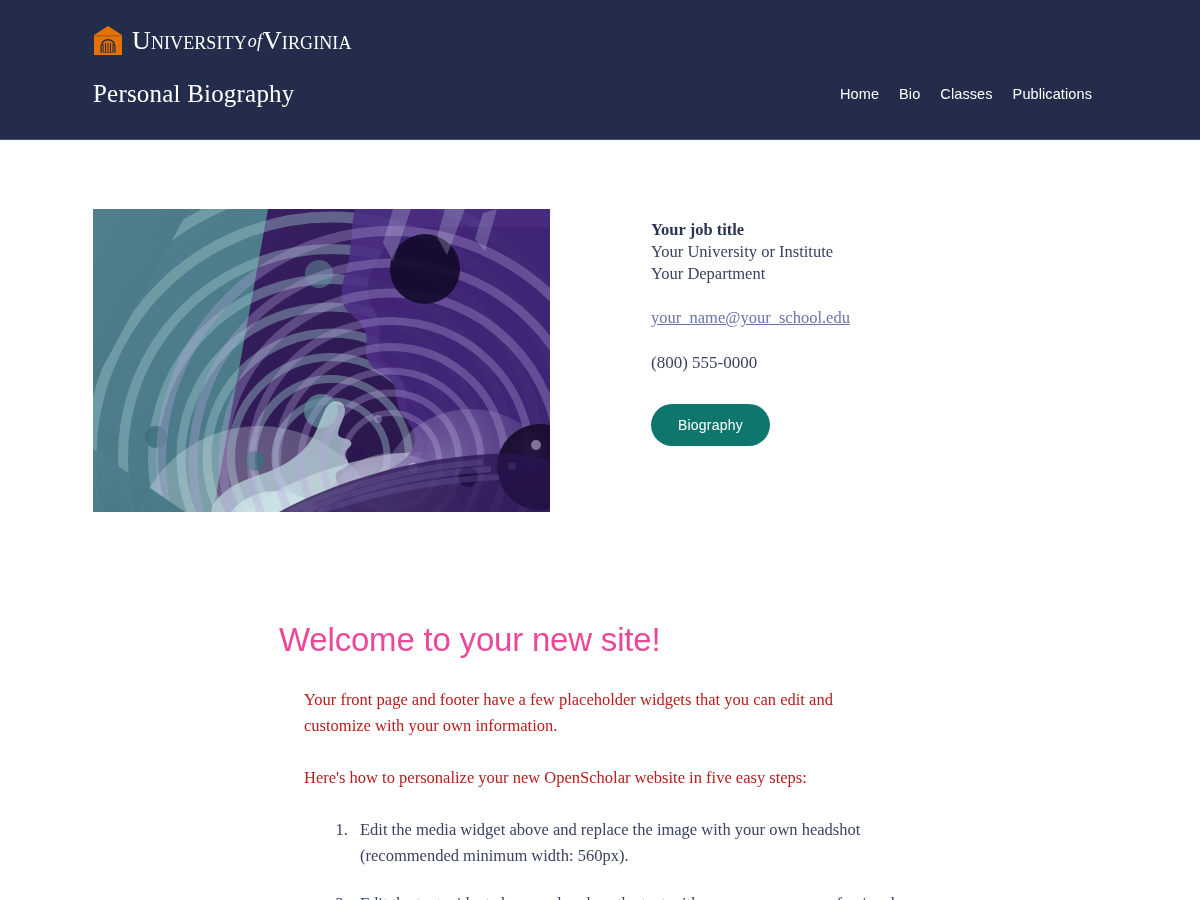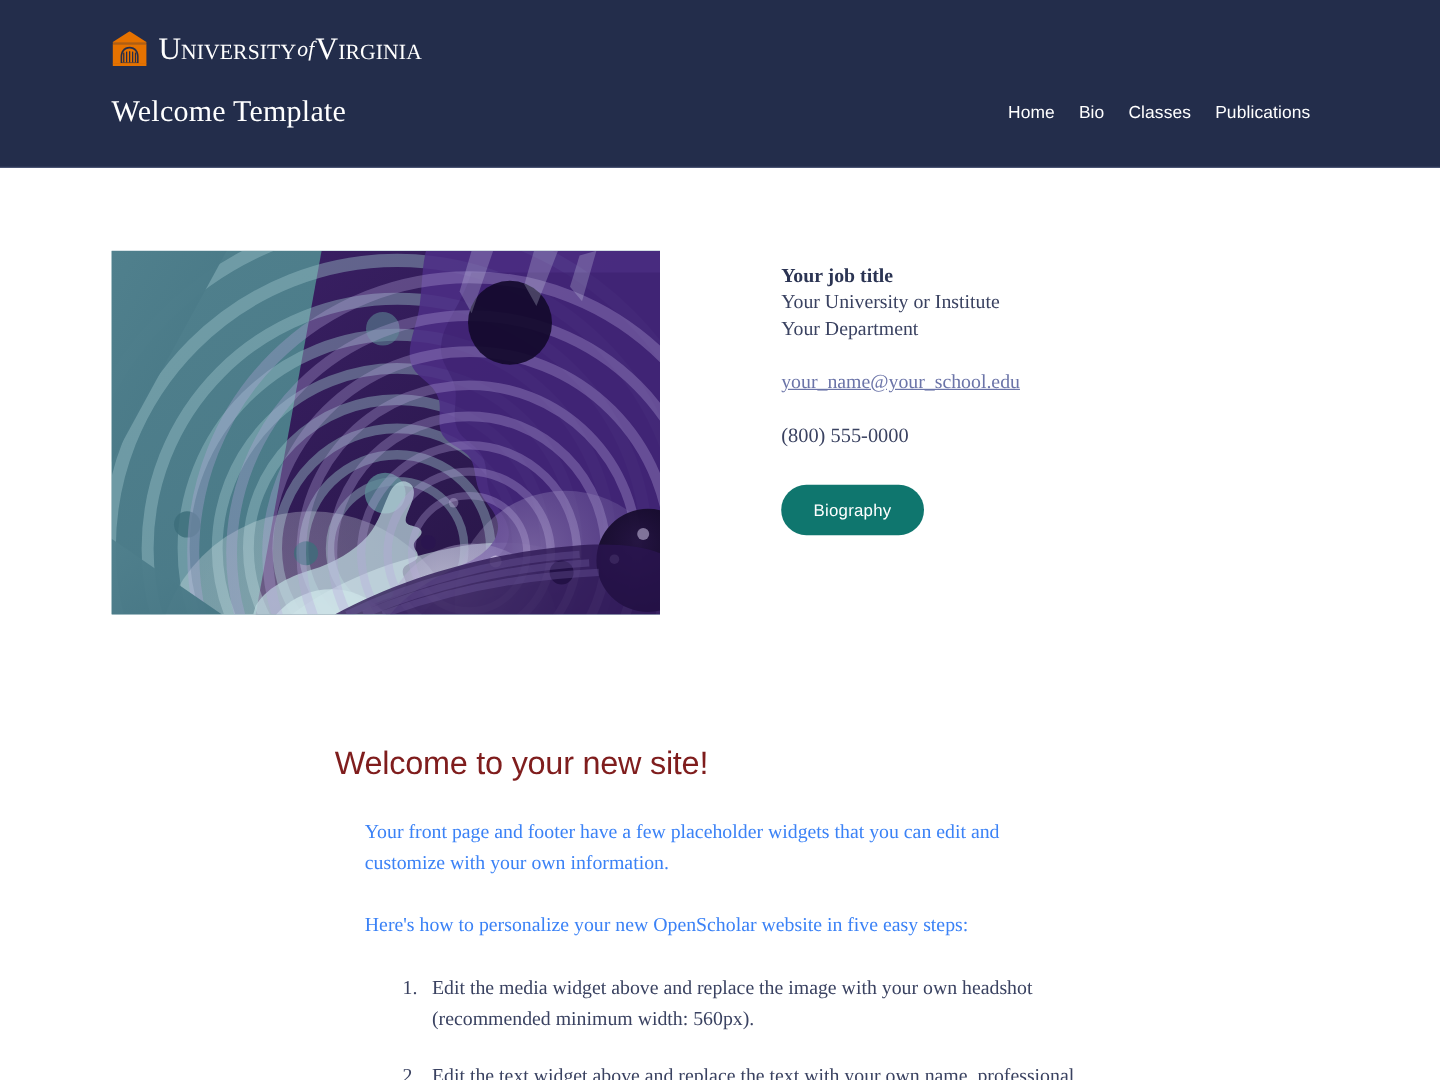--- a/index.html
+++ b/index.html
@@ -162,32 +162,32 @@
     letter-spacing: 0.2px;
   }
 
   
   .welcome-section {
     padding: 109px 0 0 279px;
     max-width: 1200px;
   }
   .welcome-heading {
     font-family: "Liberation Sans", sans-serif;
-    font-size: 27px;
+    font-size: 33px;
     font-weight: normal;
-    color: #7f1d1d;
+    color: #ec4899;
     margin: 0 0 28px 0;
     letter-spacing: -0.2px;
   }
   .welcome-body { padding-left: 25px; }
   .welcome-body p {
     font-family: "Liberation Serif", serif;
     font-size: 16.5px;
     line-height: 26px;
-    color: #3b82f6;
+    color: #b91c1c;
     margin: 12px 0 26px 0;
     max-width: 548px;
   }
   .steps-list {
     margin: 0;
     padding-left: 48px;
     font-family: "Liberation Serif", serif;
     font-size: 16.5px;
     line-height: 26px;
     color: #3a4261;
@@ -220,21 +220,21 @@
       </svg>
       <span class="wordmark">
         <span class="wm-part">University</span>
           <span class="wm-of">of</span>
           <span class="wm-part">Virginia</span>
       </span>
     </a>
   </div>
 
   <div class="nav-row">
-    <h1 class="site-title">Welcome Template</h1>
+    <h1 class="site-title">Personal Biography</h1>
     <nav class="main-nav">
       <a href="#">Home</a>
       <a href="#">Bio</a>
       <a href="#">Classes</a>
       <a href="#">Publications</a>
     </nav>
   </div>
 
 </header>
 

